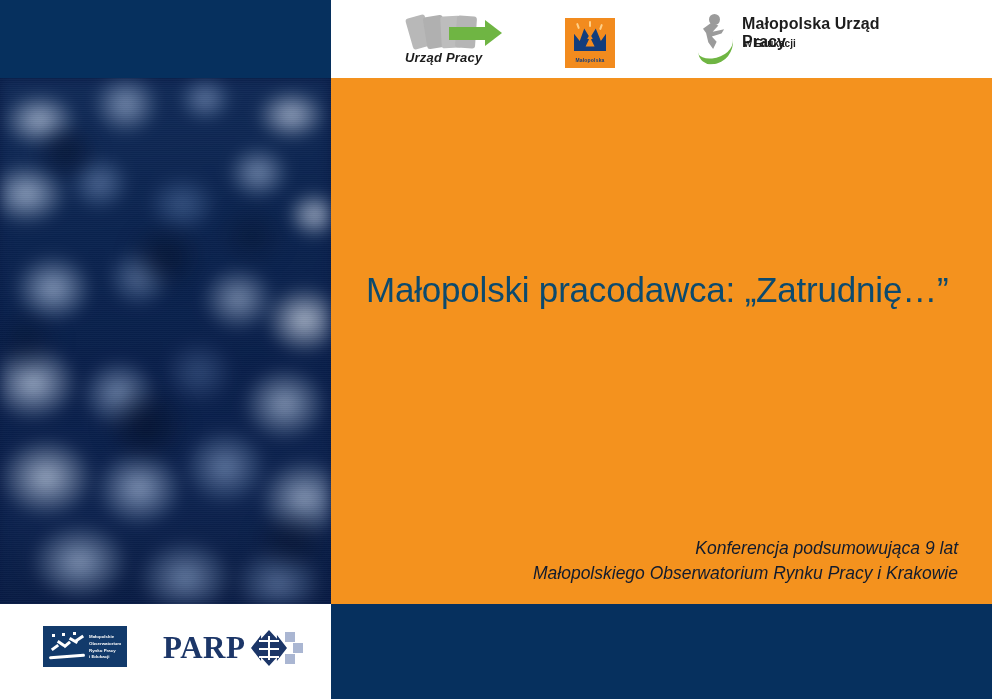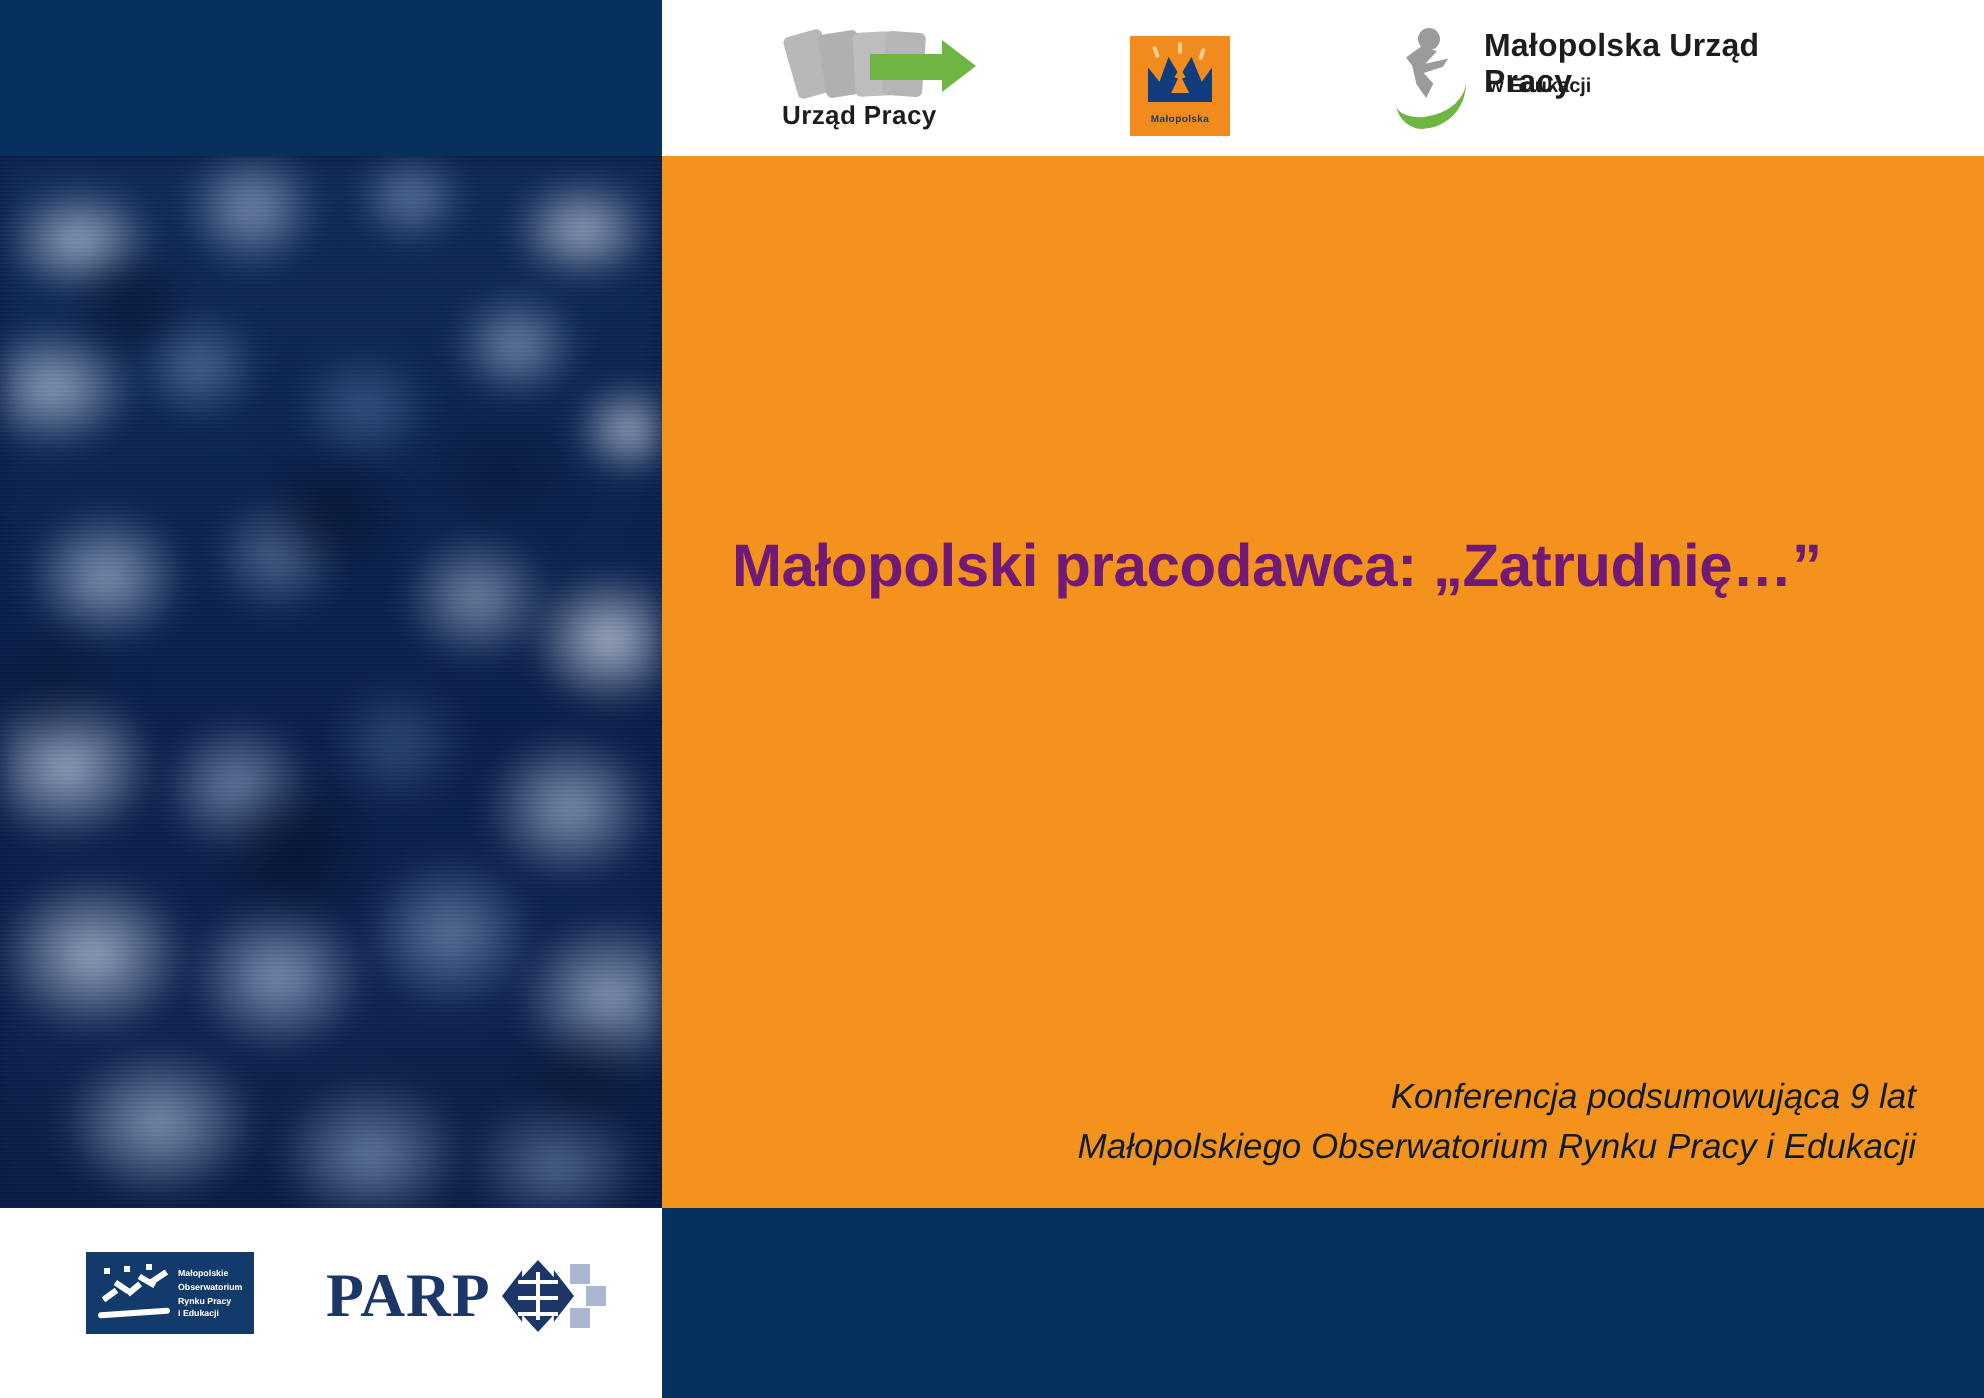--- a/index.html
+++ b/index.html
@@ -104,22 +104,22 @@
     width: 331px; height: 95px;
     background: #ffffff;
   }
 
   
   .logo-row {
     position: absolute; left: 331px; top: 0;
     width: 661px; height: 78px;
   }
   .logo-up {
-    position: absolute; left: 60px; top: 14px;
-    width: 120px; height: 56px;
+    position: absolute; left: 74px; top: 14px;
+    width: 120px; height: 56px; font-style: italic;
   }
   .up-cards { position: absolute; left: 4px; top: 2px; width: 76px; height: 34px; }
   .up-card {
     position: absolute; top: 0; width: 20px; height: 32px;
     background: #b3b3b3; border-radius: 3px;
   }
   .up-card.c1 { left: 0;  transform: rotate(-16deg); background:#b8b8b8; }
   .up-card.c2 { left: 16px; transform: rotate(-9deg); background:#b0b0b0; }
   .up-card.c3 { left: 32px; transform: rotate(-3deg); background:#bdbdbd; }
   .up-card.c4 { left: 47px; transform: rotate(4deg); background:#b5b5b5; }
@@ -192,21 +192,21 @@
   }
   .wup-l2 {
     position: absolute; left: 48px; top: 26px;
     font-size: 10px; font-weight: bold; color: #1d1d1d;
   }
 
   
   .title {
     position: absolute; left: 366px; top: 246px;
     width: 600px;
-    font-size: 30px; font-weight: bold; color: #701a75;
+    font-size: 35px; font-weight: normal; color: #0c4a6e;
     letter-spacing: -.2px; line-height: 1.2;
     white-space: nowrap;
   }
   .subtitle {
     position: absolute; right: 34px; top: 536px;
     text-align: right;
     font-size: 17.5px; font-style: italic; font-weight: normal;
     color: #111b2e; line-height: 1.45;
   }
   .subtitle div { white-space: nowrap; }
@@ -313,21 +313,21 @@
       <div class="wup-l1">Małopolska Urząd Pracy</div>
       <div class="wup-l2">w Edukacji</div>
     </div>
 
   </div>
 
   <h1 class="title">Małopolski pracodawca: „Zatrudnię…”</h1>
 
   <div class="subtitle">
     <div>Konferencja podsumowująca 9 lat</div>
-    <div>Małopolskiego Obserwatorium Rynku Pracy i Edukacji</div>
+    <div>Małopolskiego Obserwatorium Rynku Pracy i Krakowie</div>
   </div>
 
   <div class="logo-morpe">
     <div class="morpe-chart">
       <div class="morpe-line" style="left:2px; top:14px; width:8px; height:3px; transform:rotate(-36deg);"></div>
       <div class="morpe-line" style="left:8px; top:10px; width:8px; height:3px; transform:rotate(34deg);"></div>
       <div class="morpe-line" style="left:14px; top:11px; width:8px; height:3px; transform:rotate(-40deg);"></div>
       <div class="morpe-line" style="left:20px; top:7px; width:9px; height:3px; transform:rotate(30deg);"></div>
       <div class="morpe-line" style="left:26px; top:5px; width:9px; height:3px; transform:rotate(-34deg);"></div>
       <div class="morpe-line" style="left:3px; top:2px; width:3px; height:3px;"></div>

